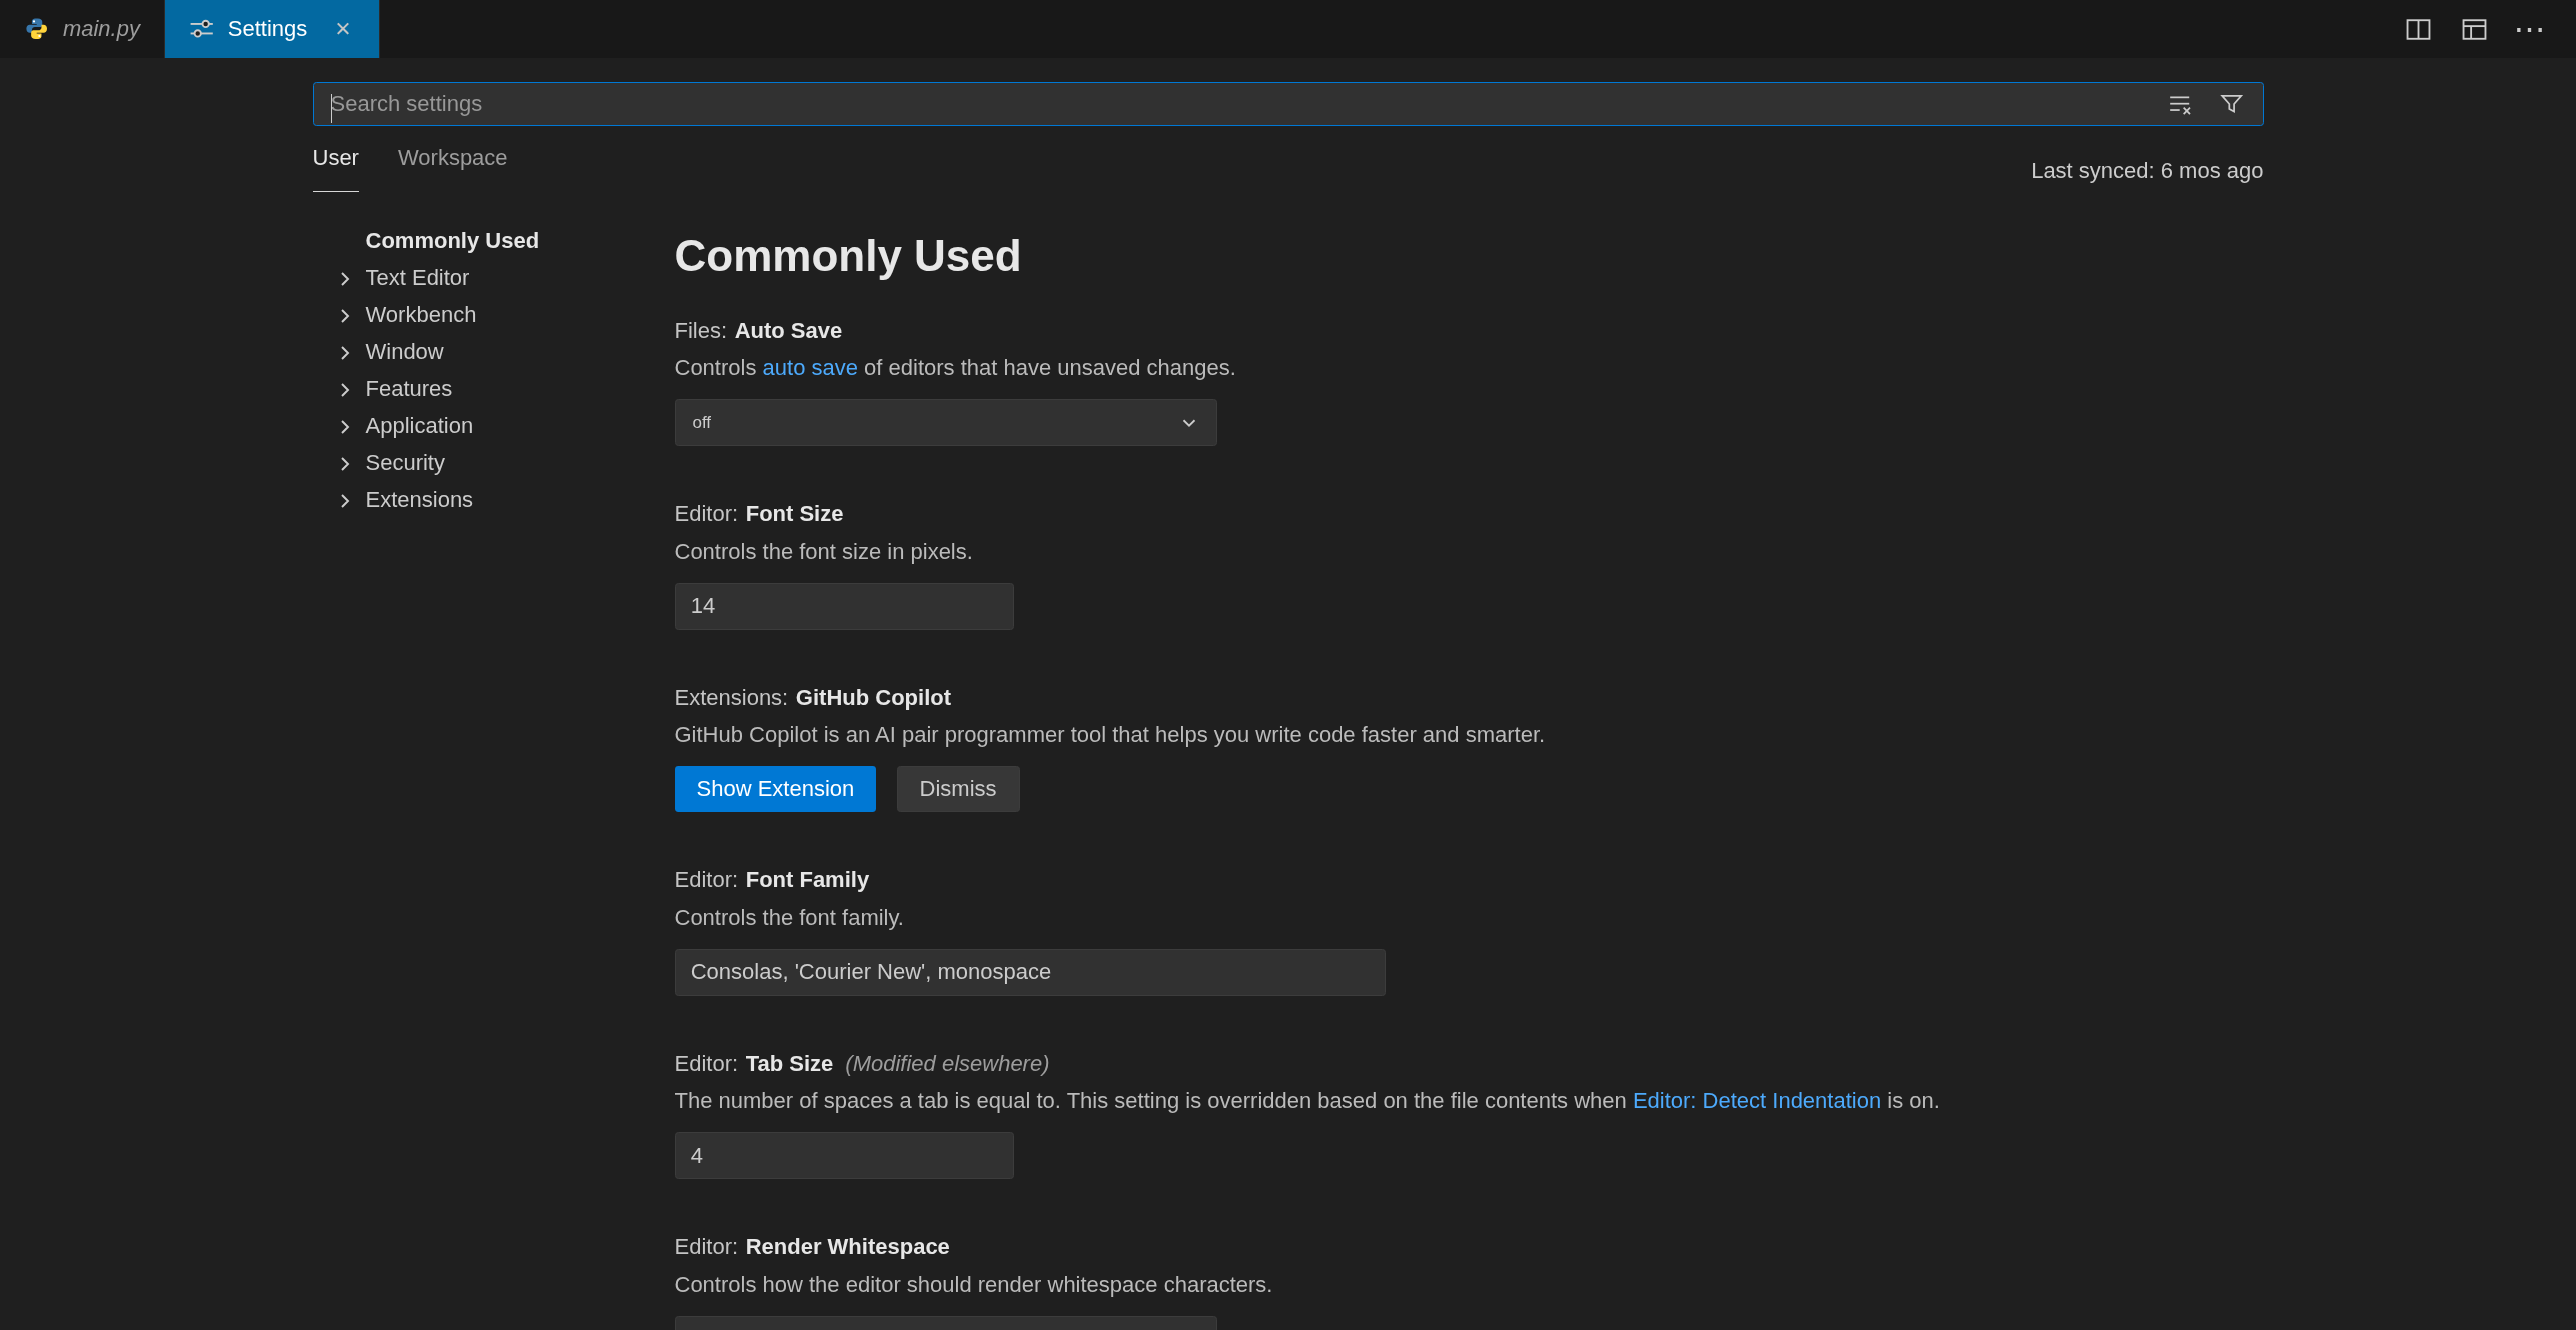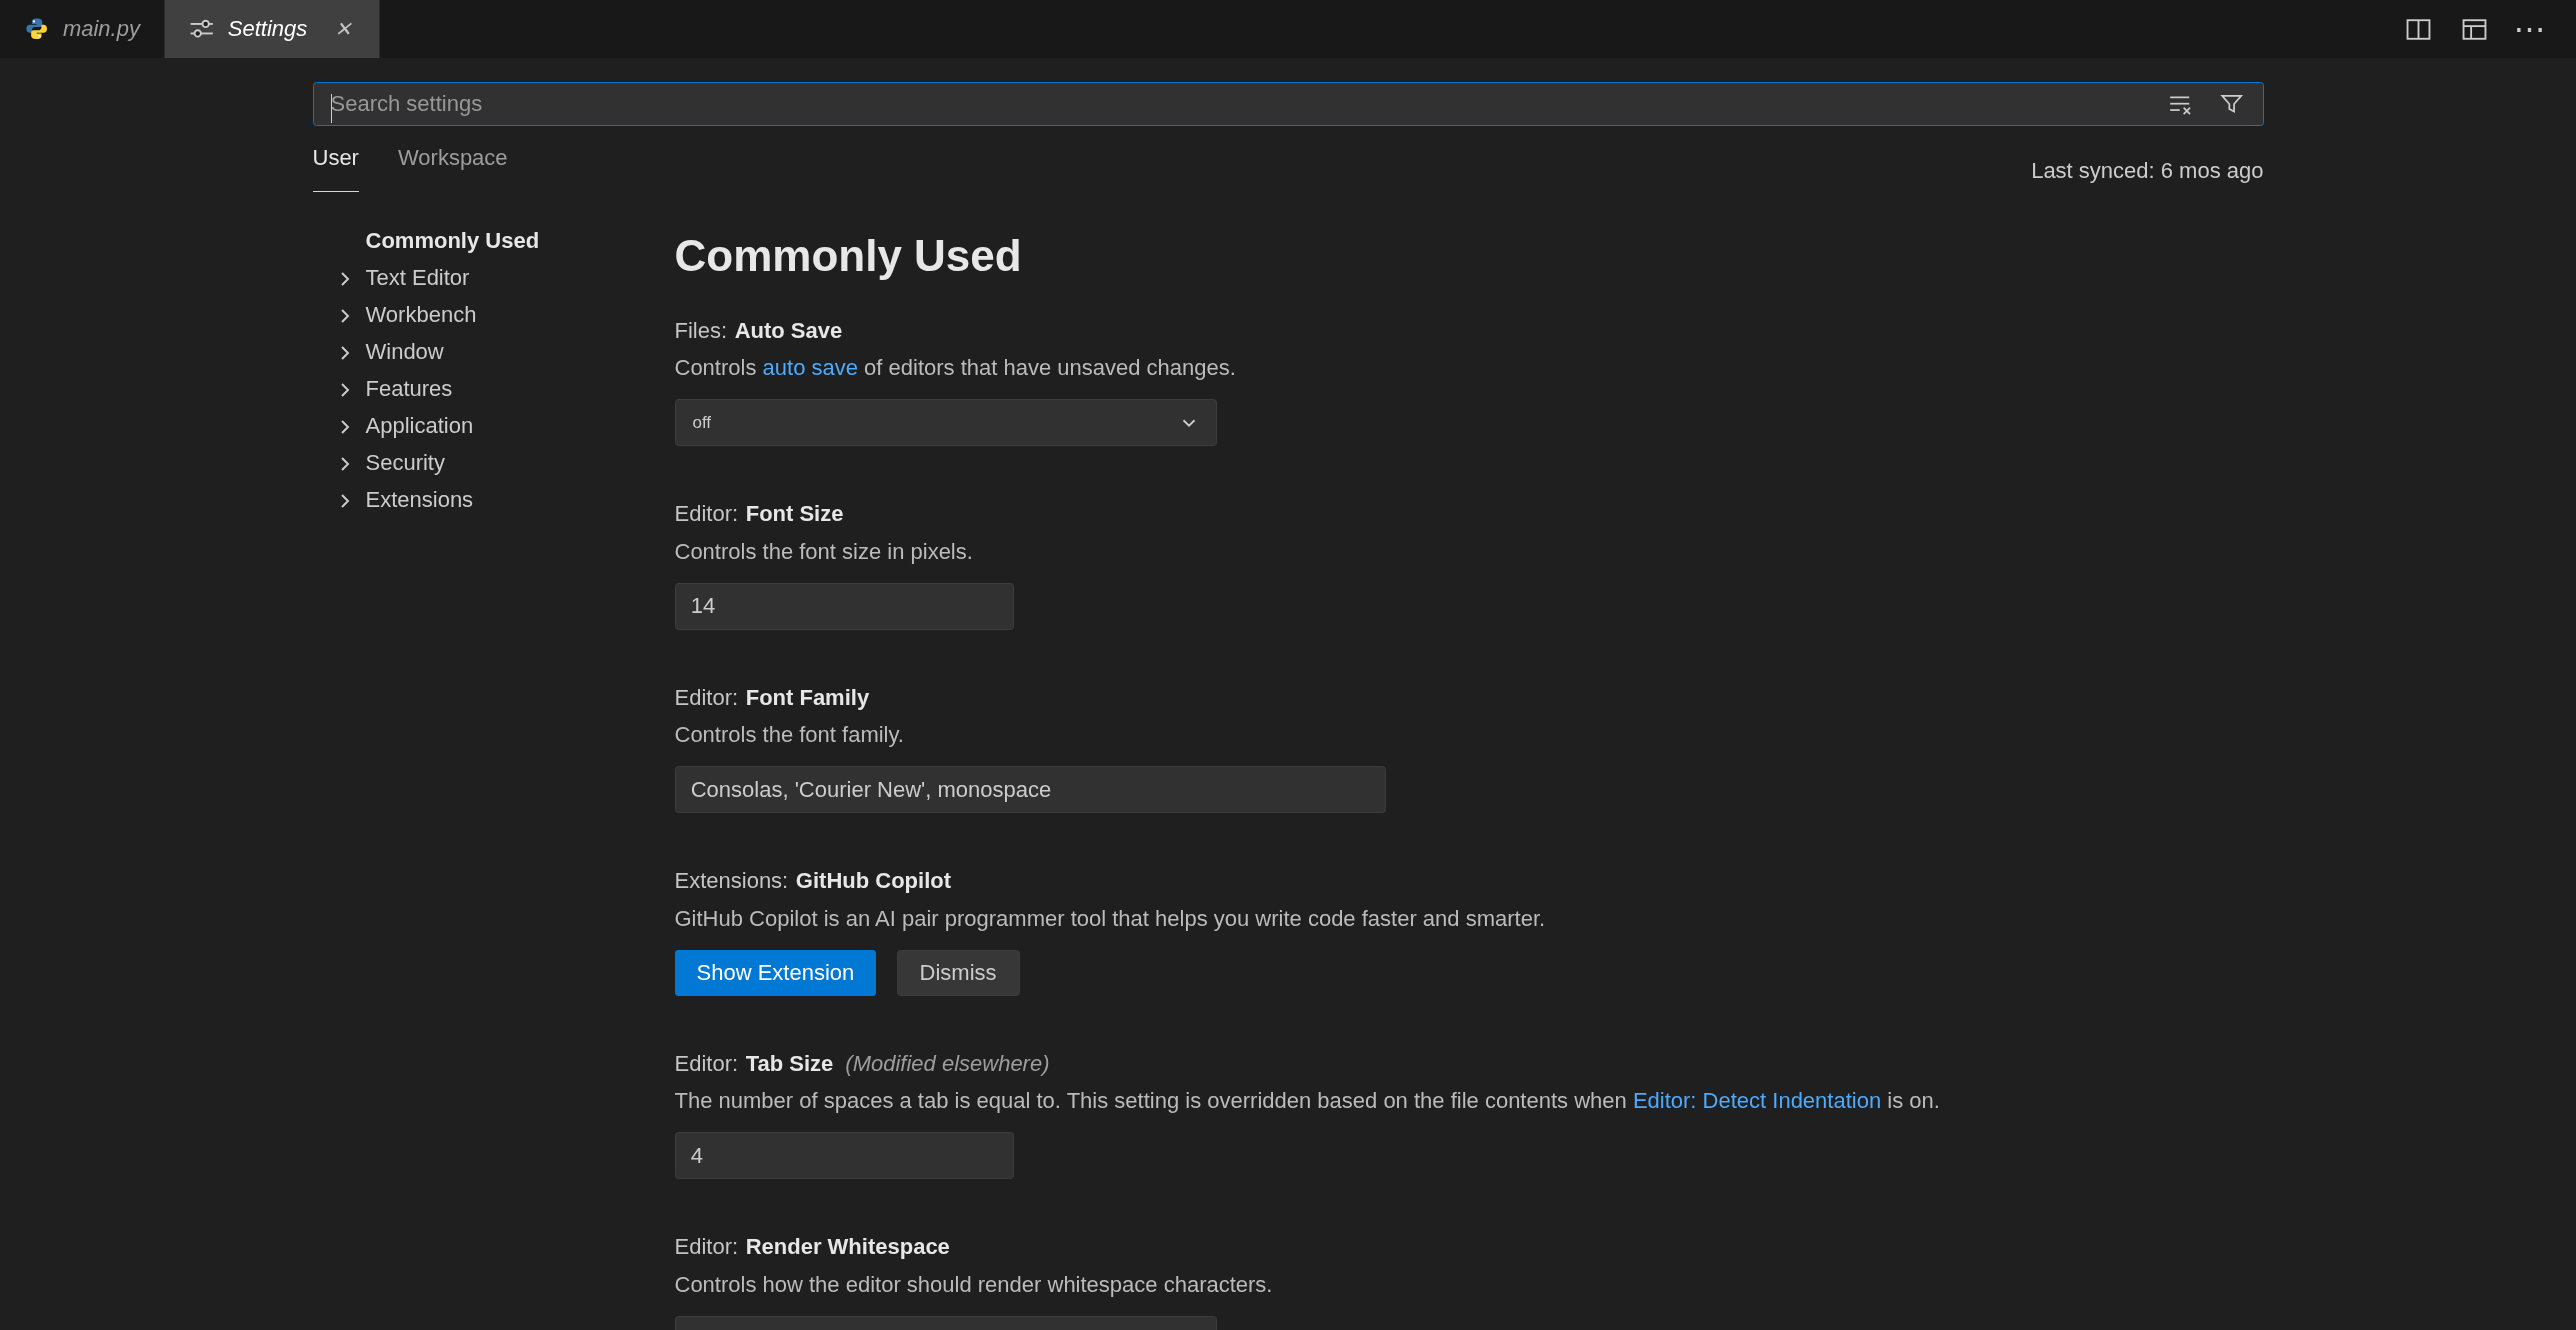--- a/index.html
+++ b/index.html
@@ -7,21 +7,21 @@
     width:2576px;height:1330px;overflow:hidden;
     background:#1f1f1f;color:#cccccc;
     font-family:"Liberation Sans", sans-serif;
     -webkit-font-smoothing:antialiased;
   }
   
   .tabbar{height:58px;background:#181818;display:flex;align-items:stretch;}
   .tab{display:flex;align-items:center;gap:13.5px;padding:0 24px;border-right:0.8px solid #2b2b2b;font-size:22px;cursor:pointer;}
   .tab-inactive{color:#9d9d9d;background:#181818;}
   .tab-inactive .tab-label{font-style:italic;}
-  .tab-active{background:#404040;color:#ffffff;font-style:italic;}
+  .tab-active{background:#0369a1;color:#ffffff;}
   .tab-close{margin-left:10.2px;font-size:20.3px;color:#c5c5c5;line-height:1;padding:3.4px;border-radius:5.1px;}
   .tabbar-spacer{flex:1;}
   .tabbar-actions{display:flex;align-items:center;gap:25.4px;padding-right:30.5px;color:#cccccc;}
   .icon-btn{display:flex;align-items:center;justify-content:center;width:30.5px;height:30.5px;}
   .more-glyph{font-size:32px;letter-spacing:1.7px;line-height:30.5px;}
   
   .search-row{width:1951px;margin:24px auto 0;}
   .search-box{box-sizing:border-box;width:100%;height:44px;background:#313131;border:1.7px solid #0078d4;border-radius:3.4px;position:relative;display:flex;align-items:center;padding:0 110px 0 17px;}
   .search-caret{position:absolute;left:17px;top:11px;width:1.7px;height:29px;background:#cccccc;}
   input.search-input{flex:1;background:transparent;border:none;outline:none;color:#cccccc;font-size:22px;font-family:inherit;padding:0;}
@@ -231,41 +231,41 @@
         <span class="setting-category">Editor:</span><span class="setting-label">Font Size</span>
       </div>
       <div class="setting-desc">Controls the font size in pixels.</div>
       <div class="setting-control">
         <input class="text-input" type="text" value="14" style="">
       </div>
     </div>
 
     <div class="setting-row">
       <div class="setting-title">
-        <span class="setting-category">Editor:</span><span class="setting-label">Font Family</span>
-      </div>
-      <div class="setting-desc">Controls the font family.</div>
-      <div class="setting-control">
-        <input class="text-input wide" type="text" value="Consolas, 'Courier New', monospace" style="">
-      </div>
-    </div>
-
-    <div class="setting-row">
-      <div class="setting-title">
         <span class="setting-category">Extensions:</span><span class="setting-label">GitHub Copilot</span>
       </div>
       <div class="setting-desc">GitHub Copilot is an AI pair programmer tool that helps you write code faster and smarter.</div>
       <div class="setting-control">
         <button class="btn btn-primary">Show Extension</button>
         <button class="btn btn-secondary">Dismiss</button>
       </div>
     </div>
 
     <div class="setting-row">
       <div class="setting-title">
+        <span class="setting-category">Editor:</span><span class="setting-label">Font Family</span>
+      </div>
+      <div class="setting-desc">Controls the font family.</div>
+      <div class="setting-control">
+        <input class="text-input wide" type="text" value="Consolas, 'Courier New', monospace" style="">
+      </div>
+    </div>
+
+    <div class="setting-row">
+      <div class="setting-title">
         <span class="setting-category">Editor:</span><span class="setting-label">Tab Size</span><span class="setting-suffix">(Modified elsewhere)</span>
       </div>
       <div class="setting-desc">
         <span>The number of spaces a tab is equal to. This setting is overridden based on the file contents when </span><a class="setting-link">Editor: Detect Indentation</a><span> is on.</span>
       </div>
       <div class="setting-control">
         <input class="text-input" type="text" value="4" style="">
       </div>
     </div>
 

